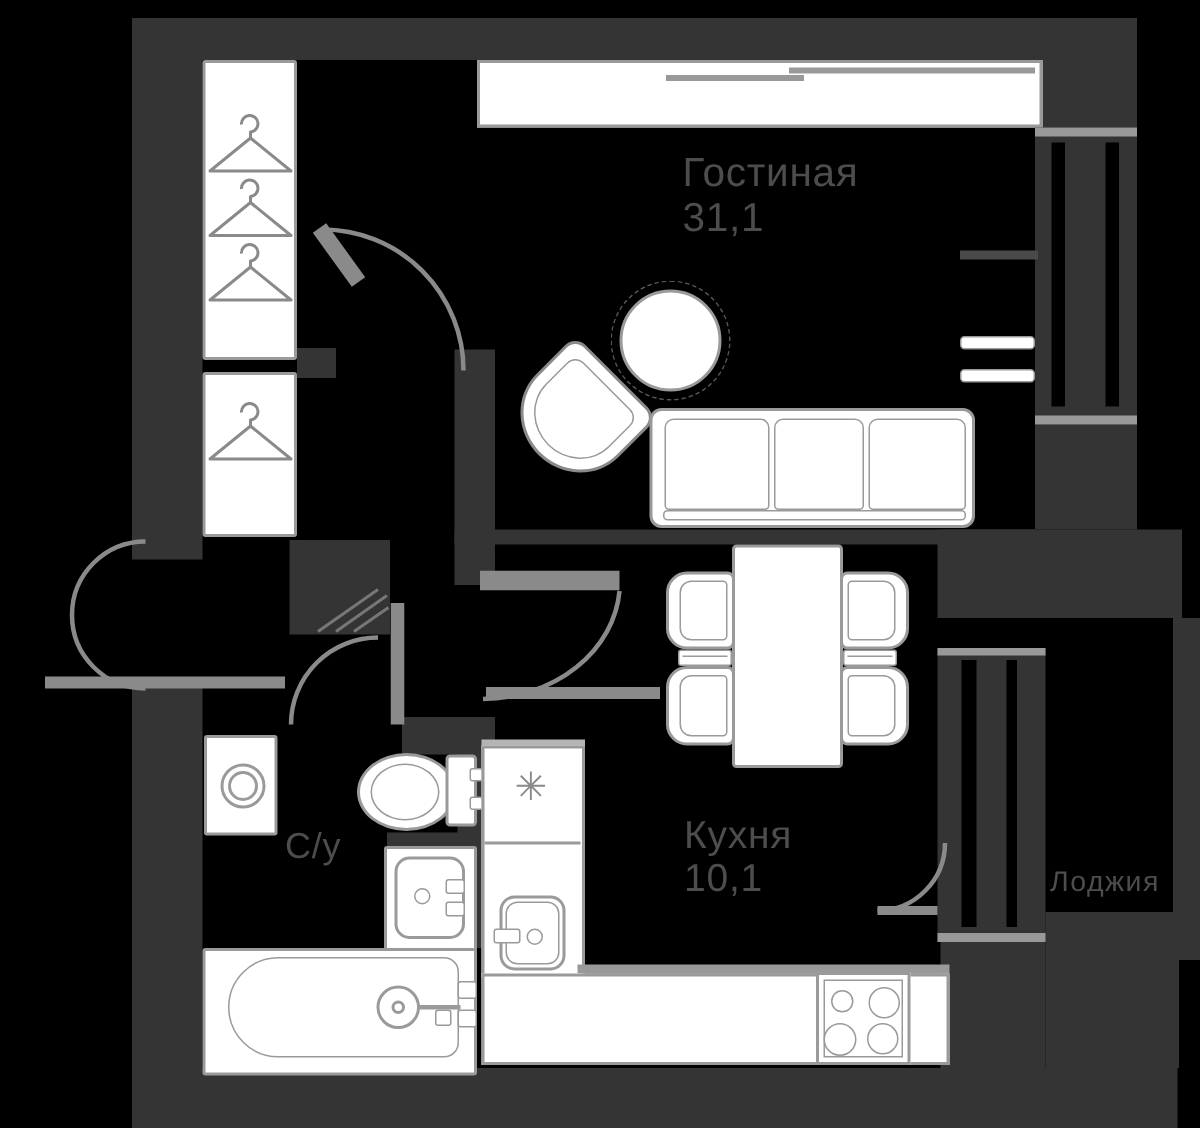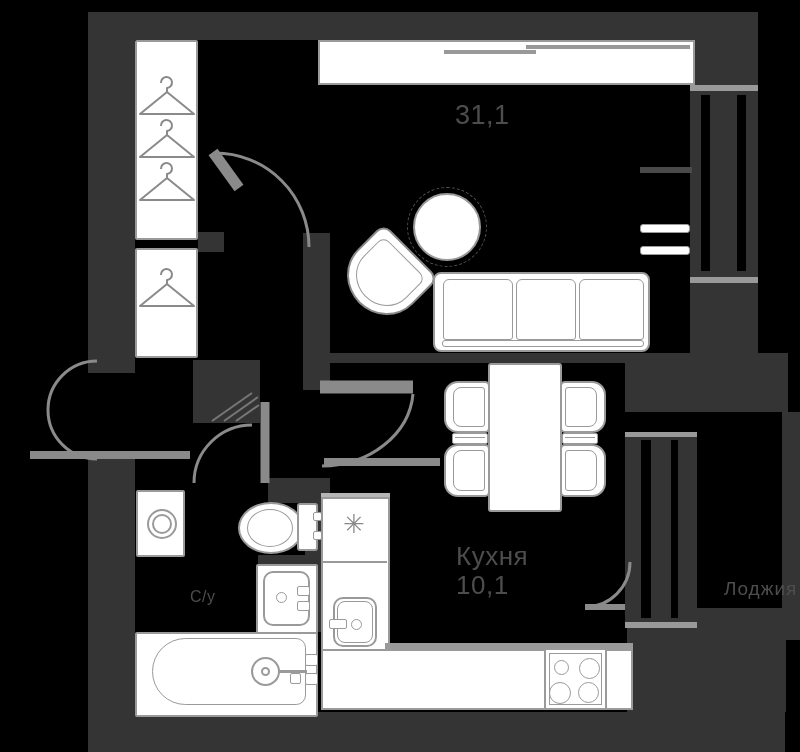--- a/index.html
+++ b/index.html
@@ -174,26 +174,27 @@
 
     <path d="M320,387 H413" stroke="#8a8a8a" stroke-width="13" fill="none"></path>
     <path d="M413,394 A92,78 0 0 1 322,466" stroke="#8a8a8a" stroke-width="3" fill="none"></path>
     <path d="M324,462 H440" stroke="#8a8a8a" stroke-width="8" fill="none"></path>
 
     <path d="M585,607 A45,45 0 0 0 630,562" stroke="#8a8a8a" stroke-width="3" fill="none"></path>
     <path d="M585,607 H625" stroke="#8a8a8a" stroke-width="6" fill="none"></path>
   </svg>
 
   <div class="lbl" style="left:455px;top:100px;font-size:27px">
+    <div>Гостиная</div>
     <div>31,1</div>
   </div>
   <div class="lbl" style="left:456px;top:542px;font-size:26px">
     <div>Кухня</div>
     <div>10,1</div>
   </div>
-  <div class="lbl" style="left:190px;top:588px;font-size:16px">
+  <div class="lbl" style="left:190px;top:552px;font-size:24px">
     <span>С/у</span>
   </div>
-  <div class="lbl" style="left:724px;top:578px;font-size:19px;letter-spacing:1px">
+  <div class="lbl" style="left:700px;top:578px;font-size:19px;letter-spacing:1px">
     <span>Лоджия</span>
   </div>
 
 </div>
 
 </body></html>

